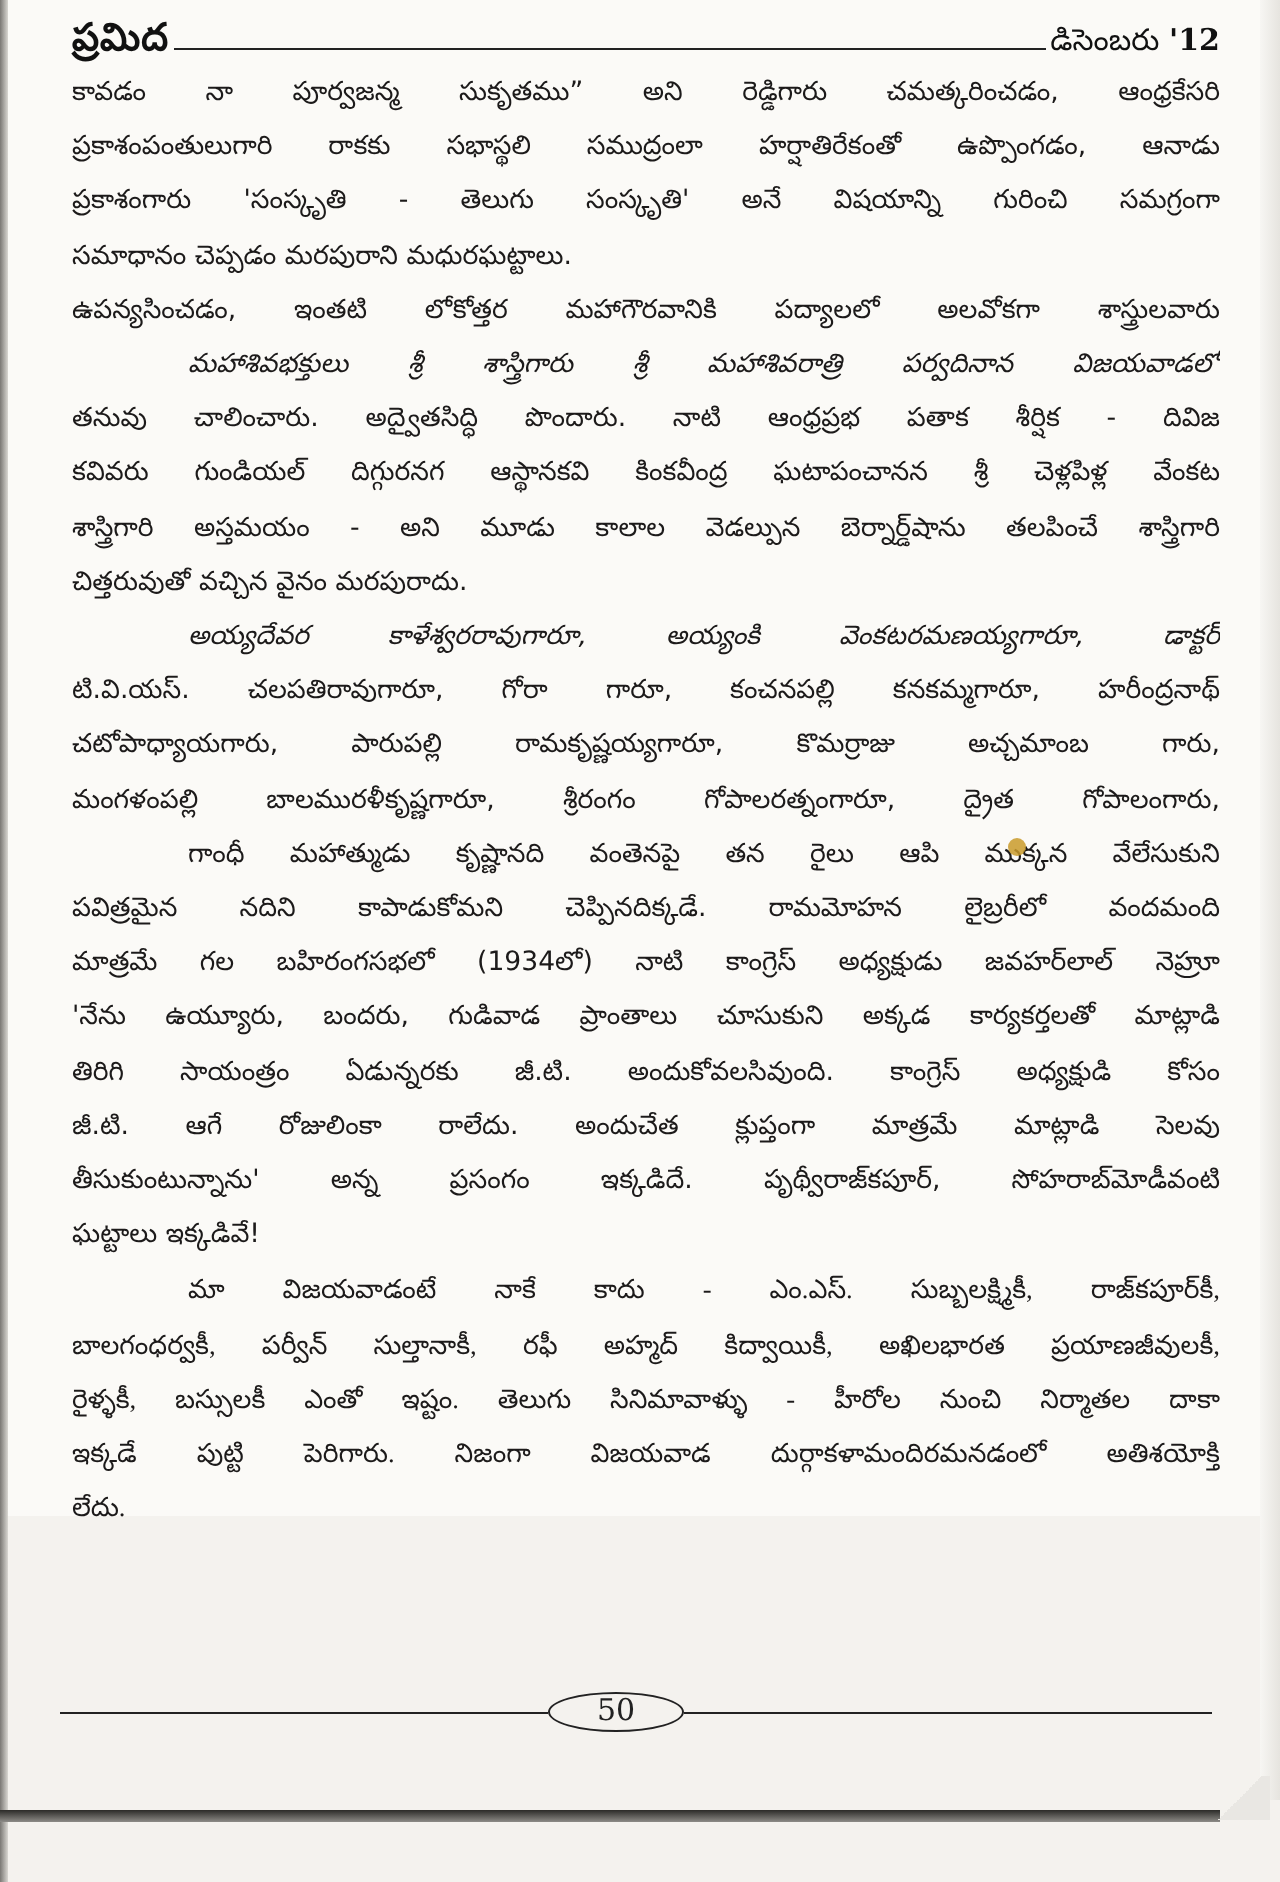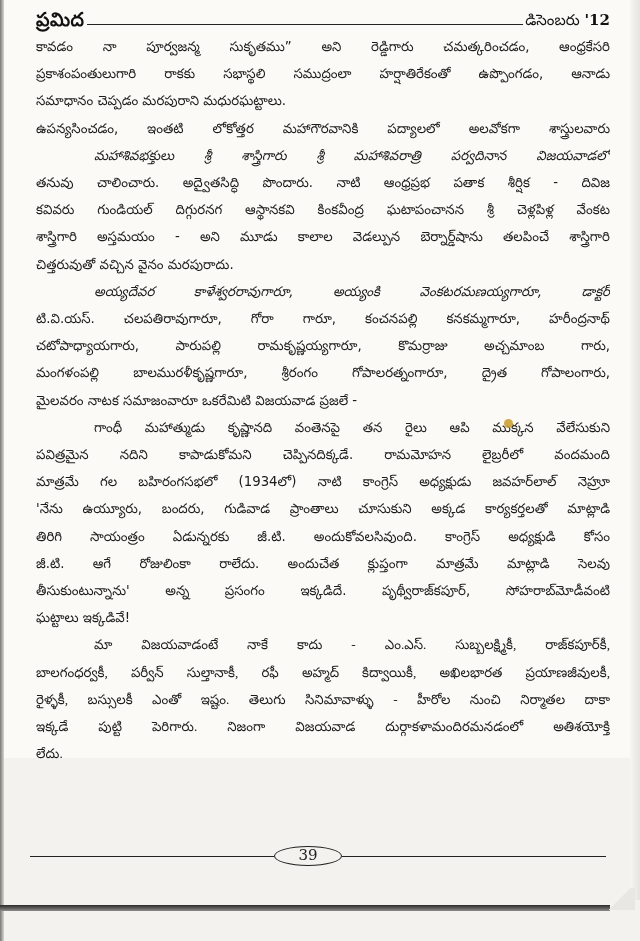--- a/index.html
+++ b/index.html
@@ -88,36 +88,36 @@
     <span class="date">
       <span>డిసెంబరు</span>
       <span class="yr">'12</span>
     </span>
   </div>
 
   <div class="content" id="article-body">
       <p>
         <span class="line">కావడం నా పూర్వజన్మ సుకృతము” అని రెడ్డిగారు చమత్కరించడం, ఆంధ్రకేసరి</span>
         <span class="line">ప్రకాశంపంతులుగారి రాకకు సభాస్థలి సముద్రంలా హర్షాతిరేకంతో ఉప్పొంగడం, ఆనాడు</span>
+        <span class="line">ప్రకాశంగారు 'సంస్కృతి - తెలుగు సంస్కృతి' అనే విషయాన్ని గురించి సమగ్రంగా</span>
         <span class="line last">సమాధానం చెప్పడం మరపురాని మధురఘట్టాలు.</span>
         <span class="line">ఉపన్యసించడం, ఇంతటి లోకోత్తర మహాగౌరవానికి పద్యాలలో అలవోకగా శాస్త్రులవారు</span>
       </p>
       <p class="indent" style="text-indent: 0px;">
         <span class="line" style="padding-left: 58px; font-style: italic;">మహాశివభక్తులు శ్రీ శాస్త్రిగారు శ్రీ మహాశివరాత్రి పర్వదినాన విజయవాడలో</span>
         <span class="line">తనువు చాలించారు. అద్వైతసిద్ధి పొందారు. నాటి ఆంధ్రప్రభ పతాక శీర్షిక - దివిజ</span>
         <span class="line">కవివరు గుండియల్ దిగ్గురనగ ఆస్థానకవి కింకవీంద్ర ఘటాపంచానన శ్రీ చెళ్లపిళ్ల వేంకట</span>
         <span class="line">శాస్త్రిగారి అస్తమయం - అని మూడు కాలాల వెడల్పున బెర్నార్డ్‌షాను తలపించే శాస్త్రిగారి</span>
         <span class="line last">చిత్తరువుతో వచ్చిన వైనం మరపురాదు.</span>
       </p>
       <p class="indent" style="text-indent: 0px;">
         <span class="line" style="padding-left: 58px; font-style: italic;">అయ్యదేవర కాళేశ్వరరావుగారూ, అయ్యంకి వెంకటరమణయ్యగారూ, డాక్టర్</span>
         <span class="line">టి.వి.యస్. చలపతిరావుగారూ, గోరా గారూ, కంచనపల్లి కనకమ్మగారూ, హరీంద్రనాథ్</span>
         <span class="line">చటోపాధ్యాయగారు, పారుపల్లి రామకృష్ణయ్యగారూ, కొమర్రాజు అచ్చమాంబ గారు,</span>
         <span class="line">మంగళంపల్లి బాలమురళీకృష్ణగారూ, శ్రీరంగం గోపాలరత్నంగారూ, ద్రైత గోపాలంగారు,</span>
-        <span class="line last">మైలవరం నాటక సమాజంవారూ ఒకరేమిటి విజయవాడ ప్రజలే -</span>
       </p>
       <p class="indent" style="text-indent: 0px;">
         <span class="line" style="padding-left: 58px;">గాంధీ మహాత్ముడు కృష్ణానది వంతెనపై తన రైలు ఆపి ముక్కన వేలేసుకుని</span>
         <span class="line">పవిత్రమైన నదిని కాపాడుకోమని చెప్పినదిక్కడే. రామమోహన లైబ్రరీలో వందమంది</span>
         <span class="line">మాత్రమే గల బహిరంగసభలో (1934లో) నాటి కాంగ్రెస్ అధ్యక్షుడు జవహర్‌లాల్ నెహ్రూ</span>
         <span class="line">'నేను ఉయ్యూరు, బందరు, గుడివాడ ప్రాంతాలు చూసుకుని అక్కడ కార్యకర్తలతో మాట్లాడి</span>
         <span class="line">తిరిగి సాయంత్రం ఏడున్నరకు జీ.టి. అందుకోవలసివుంది. కాంగ్రెస్ అధ్యక్షుడి కోసం</span>
         <span class="line">జీ.టి. ఆగే రోజులింకా రాలేదు. అందుచేత క్లుప్తంగా మాత్రమే మాట్లాడి సెలవు</span>
         <span class="line">తీసుకుంటున్నాను' అన్న ప్రసంగం ఇక్కడిదే. పృథ్వీరాజ్‌కపూర్, సోహరాబ్‌మోడీవంటి</span>
         <span class="line last">ఘట్టాలు ఇక్కడివే!</span>
@@ -128,19 +128,19 @@
         <span class="line">రైళ్ళకీ, బస్సులకీ ఎంతో ఇష్టం. తెలుగు సినిమావాళ్ళు - హీరోల నుంచి నిర్మాతల దాకా</span>
         <span class="line">ఇక్కడే పుట్టి పెరిగారు. నిజంగా విజయవాడ దుర్గాకళామందిరమనడంలో అతిశయోక్తి</span>
         <span class="line last">లేదు.</span>
       </p>
     </div>
 
   <div class="stain"></div>
 
   <div class="footer">
     <div class="rule-l"></div>
-    <div class="pagenum">39</div>
+    <div class="pagenum">50</div>
     <div class="rule-r"></div>
   </div>
 </div>
 
 <div class="bottom-shadow"></div>
 <div class="bottom-fold"></div>
 
 </body></html>

